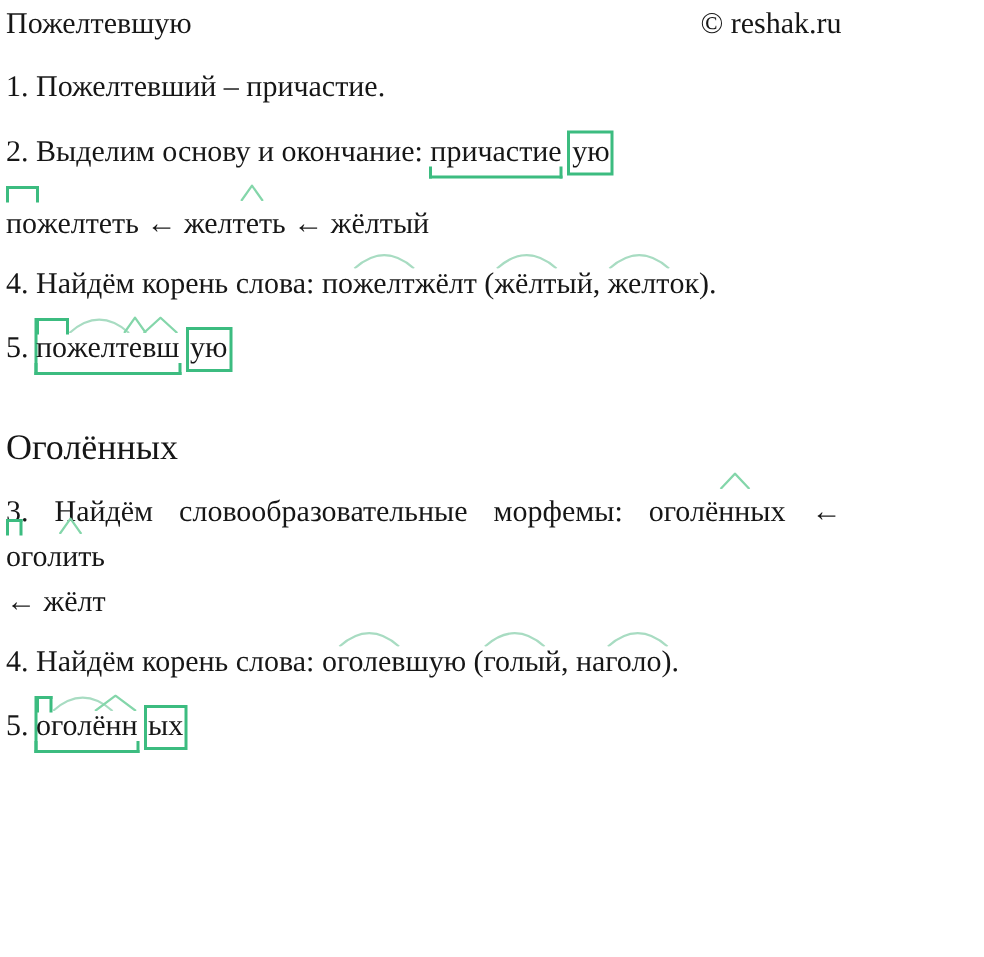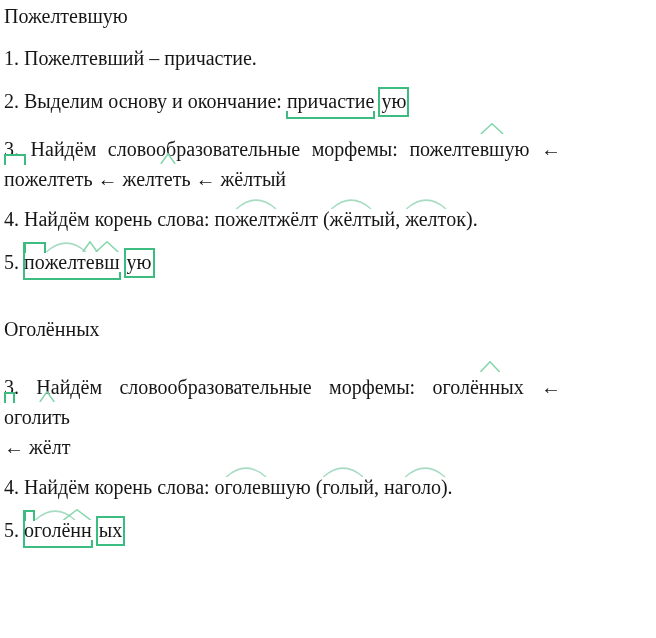--- a/index.html
+++ b/index.html
@@ -3,21 +3,21 @@
 <meta charset="utf-8">
 <style>
   html,body{margin:0;padding:0;background:#fff;}
   body{
     width:656px;height:638px;overflow:hidden;
     font-family:"Liberation Serif","DejaVu Serif",serif;
     color:#161616;
   }
   .page{box-sizing:border-box;width:565px;height:638px;padding:5px 4px 0 4px;background:#fff;}
   .header{display:flex;justify-content:space-between;align-items:baseline;font-size:20px;line-height:22px;margin-bottom:21px;}
-  .section-title{font-size:20px;line-height:21px;margin:46px 0 32px 0;}
+  .section-title{font-size:24px;line-height:21px;margin:46px 0 16px 0;}
   .step{font-size:20px;line-height:21px;margin:0 0 22px 0;}
   .step.justify{text-align:justify;text-align-last:justify;}
   .step.wide{line-height:30px;}
   .step.tight{margin-bottom:0;}
   .step.small-gap{margin-bottom:15px;}
 
   
   .word{display:inline-block;position:relative;white-space:nowrap;vertical-align:baseline;}
   .stem{display:inline-block;position:relative;}
   .seg{display:inline-block;position:relative;}
@@ -35,27 +35,25 @@
   .mark-root{position:absolute;left:0;right:0;top:-11px;height:11px;pointer-events:none;}
   .mark-suffix{position:absolute;top:-11px;left:50%;transform:translateX(-50%);
     width:max(100%,16px);height:11px;pointer-events:none;}
 </style>
 </head>
 <body>
 
 <div class="page">
   <div class="header">
     <span>Пожелтевшую</span>
+    <span>© reshak.ru</span>
   </div>
   <div id="content">
       <div class="step">1. Пожелтевший – причастие.</div>
       <div class="step">2. Выделим основу и окончание: <span class="word"><span class="stem"><div class="stem-bracket"></div><span class="seg">причастие</span></span><span class="seg has-ending">ую<div class="mark-ending"></div></span></span></div>
-      <div class="step justify wide tight">3. Найдём словообразовательные морфемы: <span class="word"><span class="seg">пожелте</span><span class="seg">вш<svg class="mark-suffix" viewBox="0 0 20 10" preserveAspectRatio="none">
-              <path d="M1,10 L10,0.7 L19,10" fill="none" stroke="#84d6aa" stroke-width="1.5" vector-effect="non-scaling-stroke"></path>
-            </svg></span><span class="seg">ую</span></span> ←</div>
       <div class="step wide small-gap"><span class="word"><span class="seg">по<div class="mark-prefix"></div></span><span class="seg">желтеть</span></span> ← <span class="word"><span class="seg">желт</span><span class="seg">е<svg class="mark-suffix" viewBox="0 0 20 10" preserveAspectRatio="none">
               <path d="M1,10 L10,0.7 L19,10" fill="none" stroke="#84d6aa" stroke-width="1.5" vector-effect="non-scaling-stroke"></path>
             </svg></span><span class="seg">ть</span></span> ← жёлтый</div>
       <div class="step">4. Найдём корень слова: <span class="word"><span class="seg">по</span><span class="seg">желт<svg class="mark-root" viewBox="0 0 100 26" preserveAspectRatio="none">
               <path d="M3,26 Q50,-16 97,26" fill="none" stroke="#a8dcc2" stroke-width="1.5" vector-effect="non-scaling-stroke"></path>
             </svg></span><span class="seg">жёлт</span></span> (<span class="word"><span class="seg">жёлт<svg class="mark-root" viewBox="0 0 100 26" preserveAspectRatio="none">
               <path d="M3,26 Q50,-16 97,26" fill="none" stroke="#a8dcc2" stroke-width="1.5" vector-effect="non-scaling-stroke"></path>
             </svg></span><span class="seg">ый</span></span>, <span class="word"><span class="seg">желт<svg class="mark-root" viewBox="0 0 100 26" preserveAspectRatio="none">
               <path d="M3,26 Q50,-16 97,26" fill="none" stroke="#a8dcc2" stroke-width="1.5" vector-effect="non-scaling-stroke"></path>
             </svg></span><span class="seg">ок</span></span>).</div>

